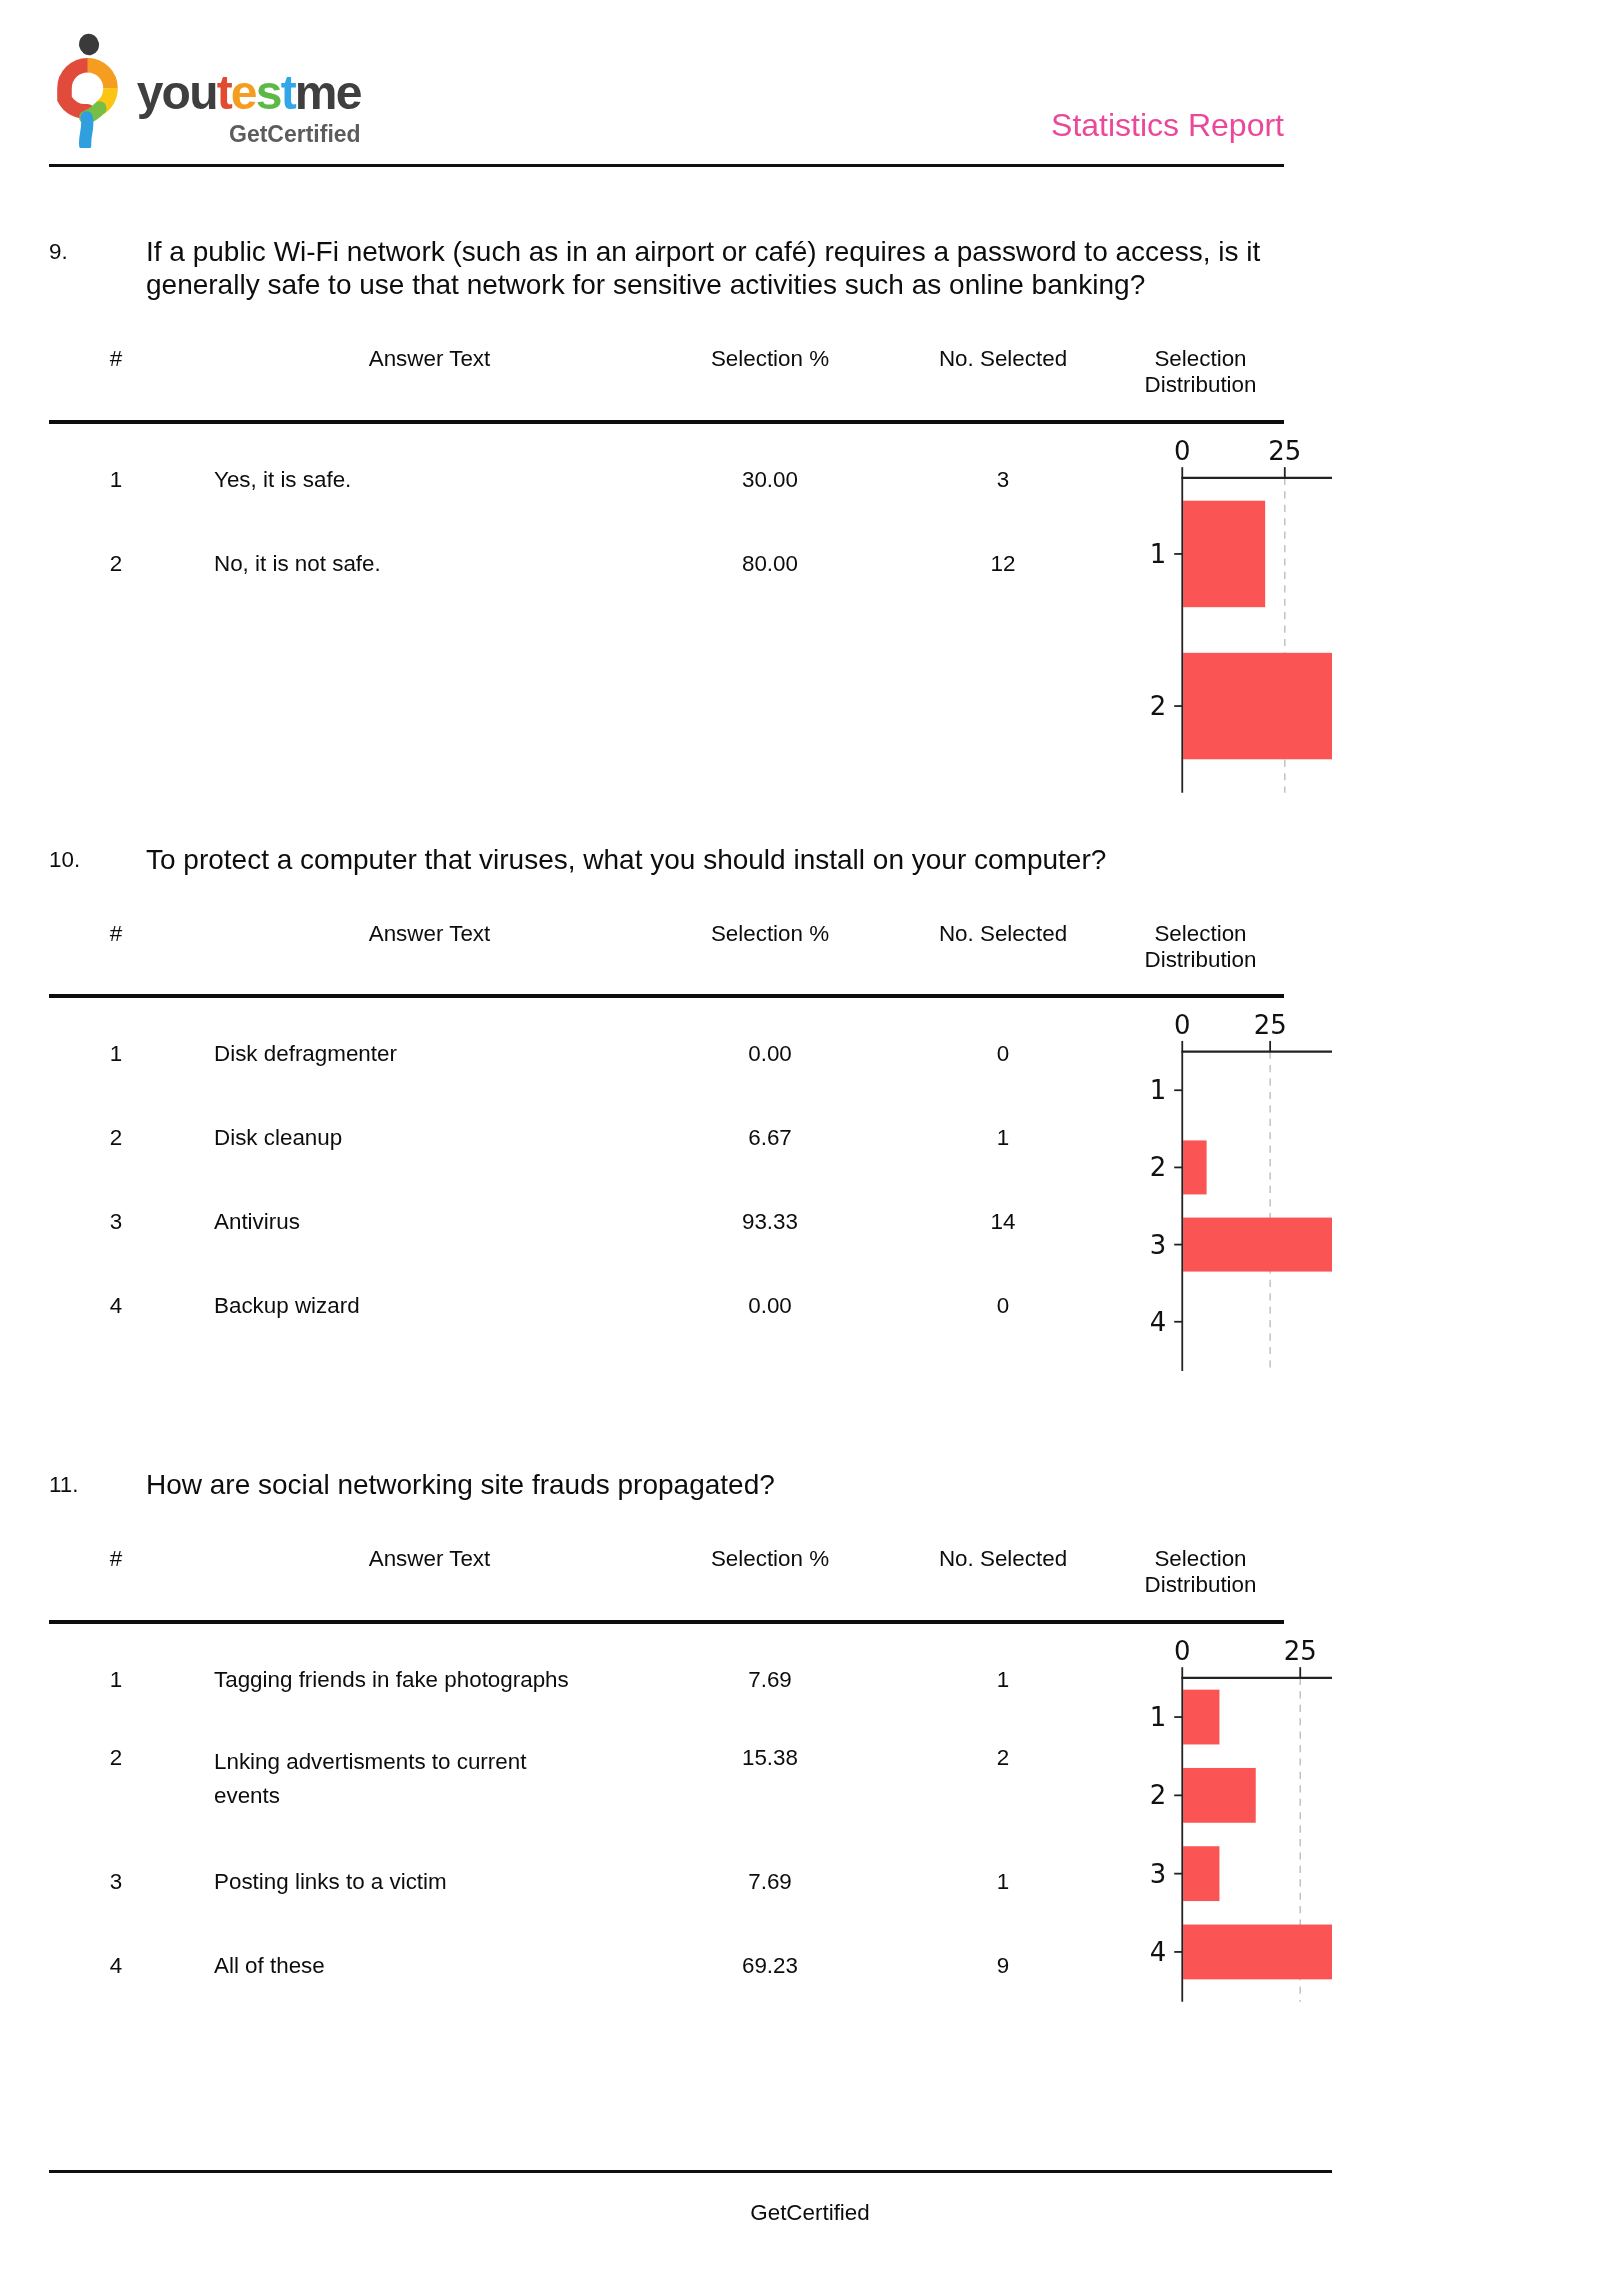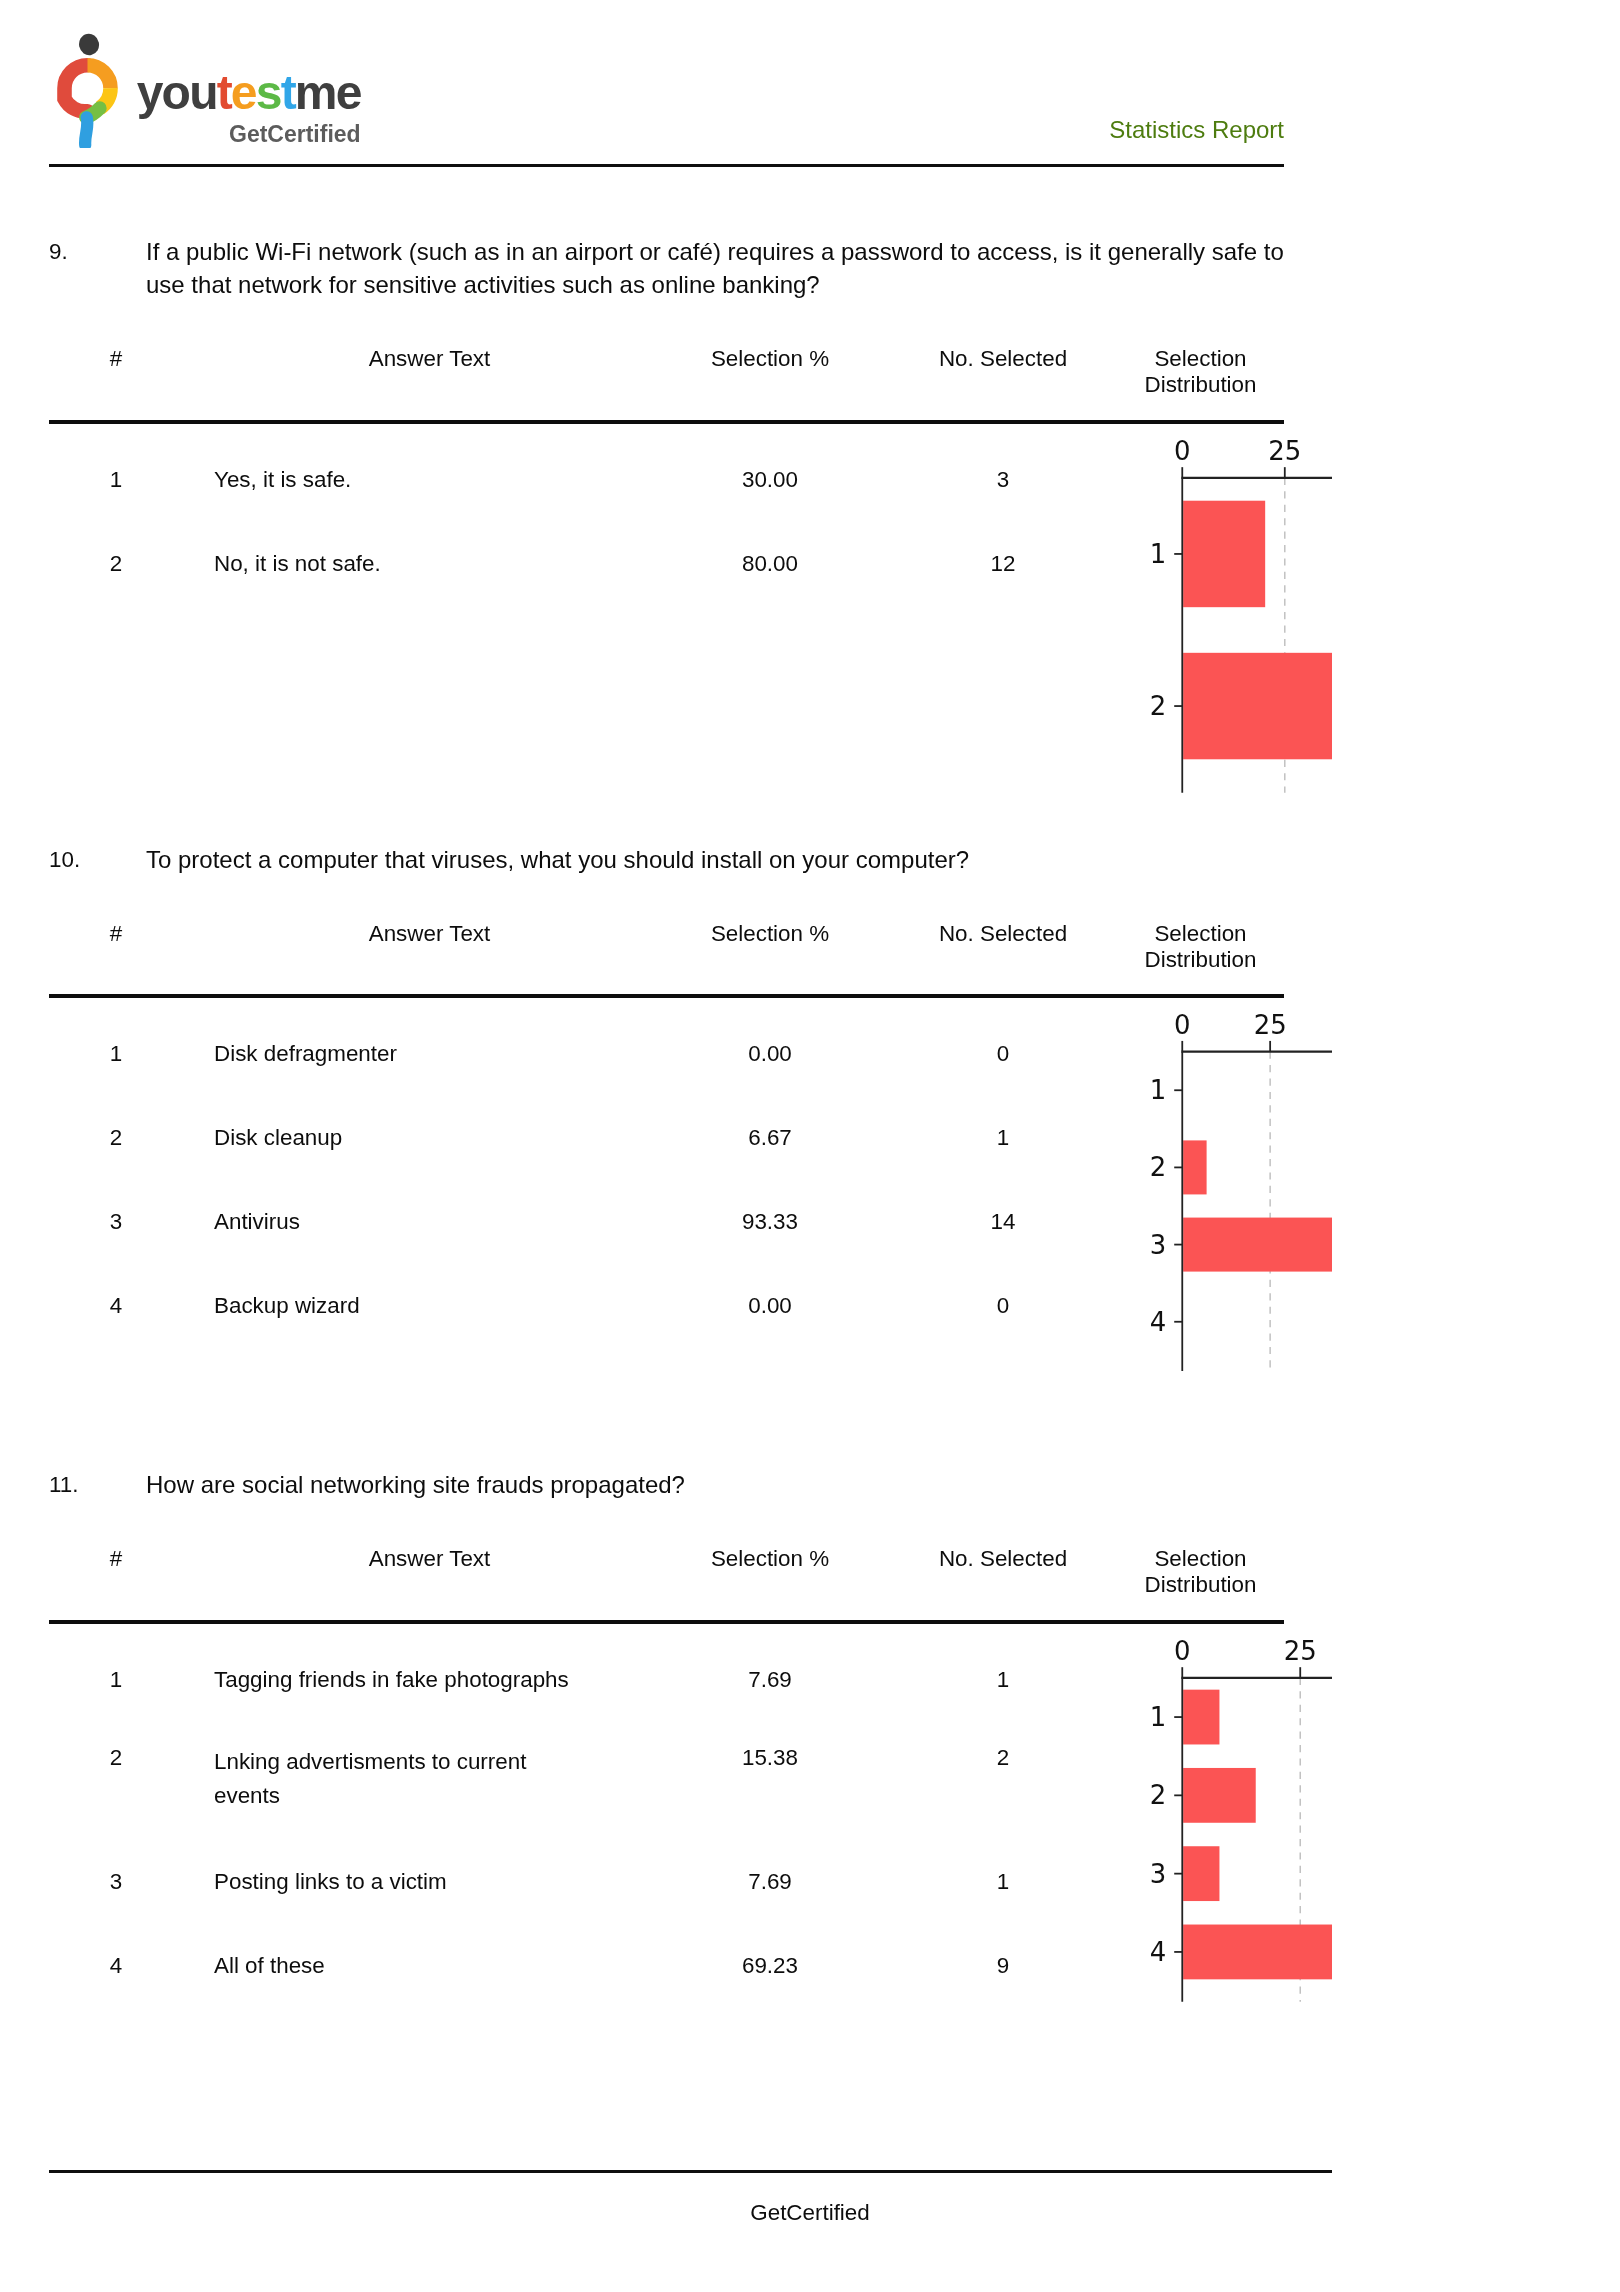--- a/index.html
+++ b/index.html
@@ -37,33 +37,33 @@
     white-space: nowrap;
   }
   .logo-sub {
     font-size: 23px;
     font-weight: 700;
     color: #5c5c5c;
     letter-spacing: 0px;
     margin-top: 3.6px;
   }
   .report-title {
-    font-size: 24px;
+    font-size: 32px;
     font-weight: 400;
-    color: #4d7c0f;
+    color: #ec4899;
     padding-bottom: 3.6px;
   }
   
   .question { margin: 0 48px 0 49px; }
   .q-9  { margin-top: 68px; }
   .q-10 { margin-top: 48px; }
   .q-11 { margin-top: 95px; }
   .q-line { display: flex; }
   .q-num { width: 97px; font-size: 22.4px; line-height: 33px; flex: 0 0 auto; }
-  .q-text { font-size: 24px; line-height: 33px; max-width: 1361px; }
+  .q-text { font-size: 28px; line-height: 33px; max-width: 1361px; }
   
   .table { margin-top: 45px; }
   .thead {
     display: grid;
     grid-template-columns: 134px 493px 188px 278px 1fr;
     font-size: 22.4px;
     padding-bottom: 21.5px;
     border-bottom: 4.5px solid #0d0d0d;
   }
   .th { text-align: center; }

